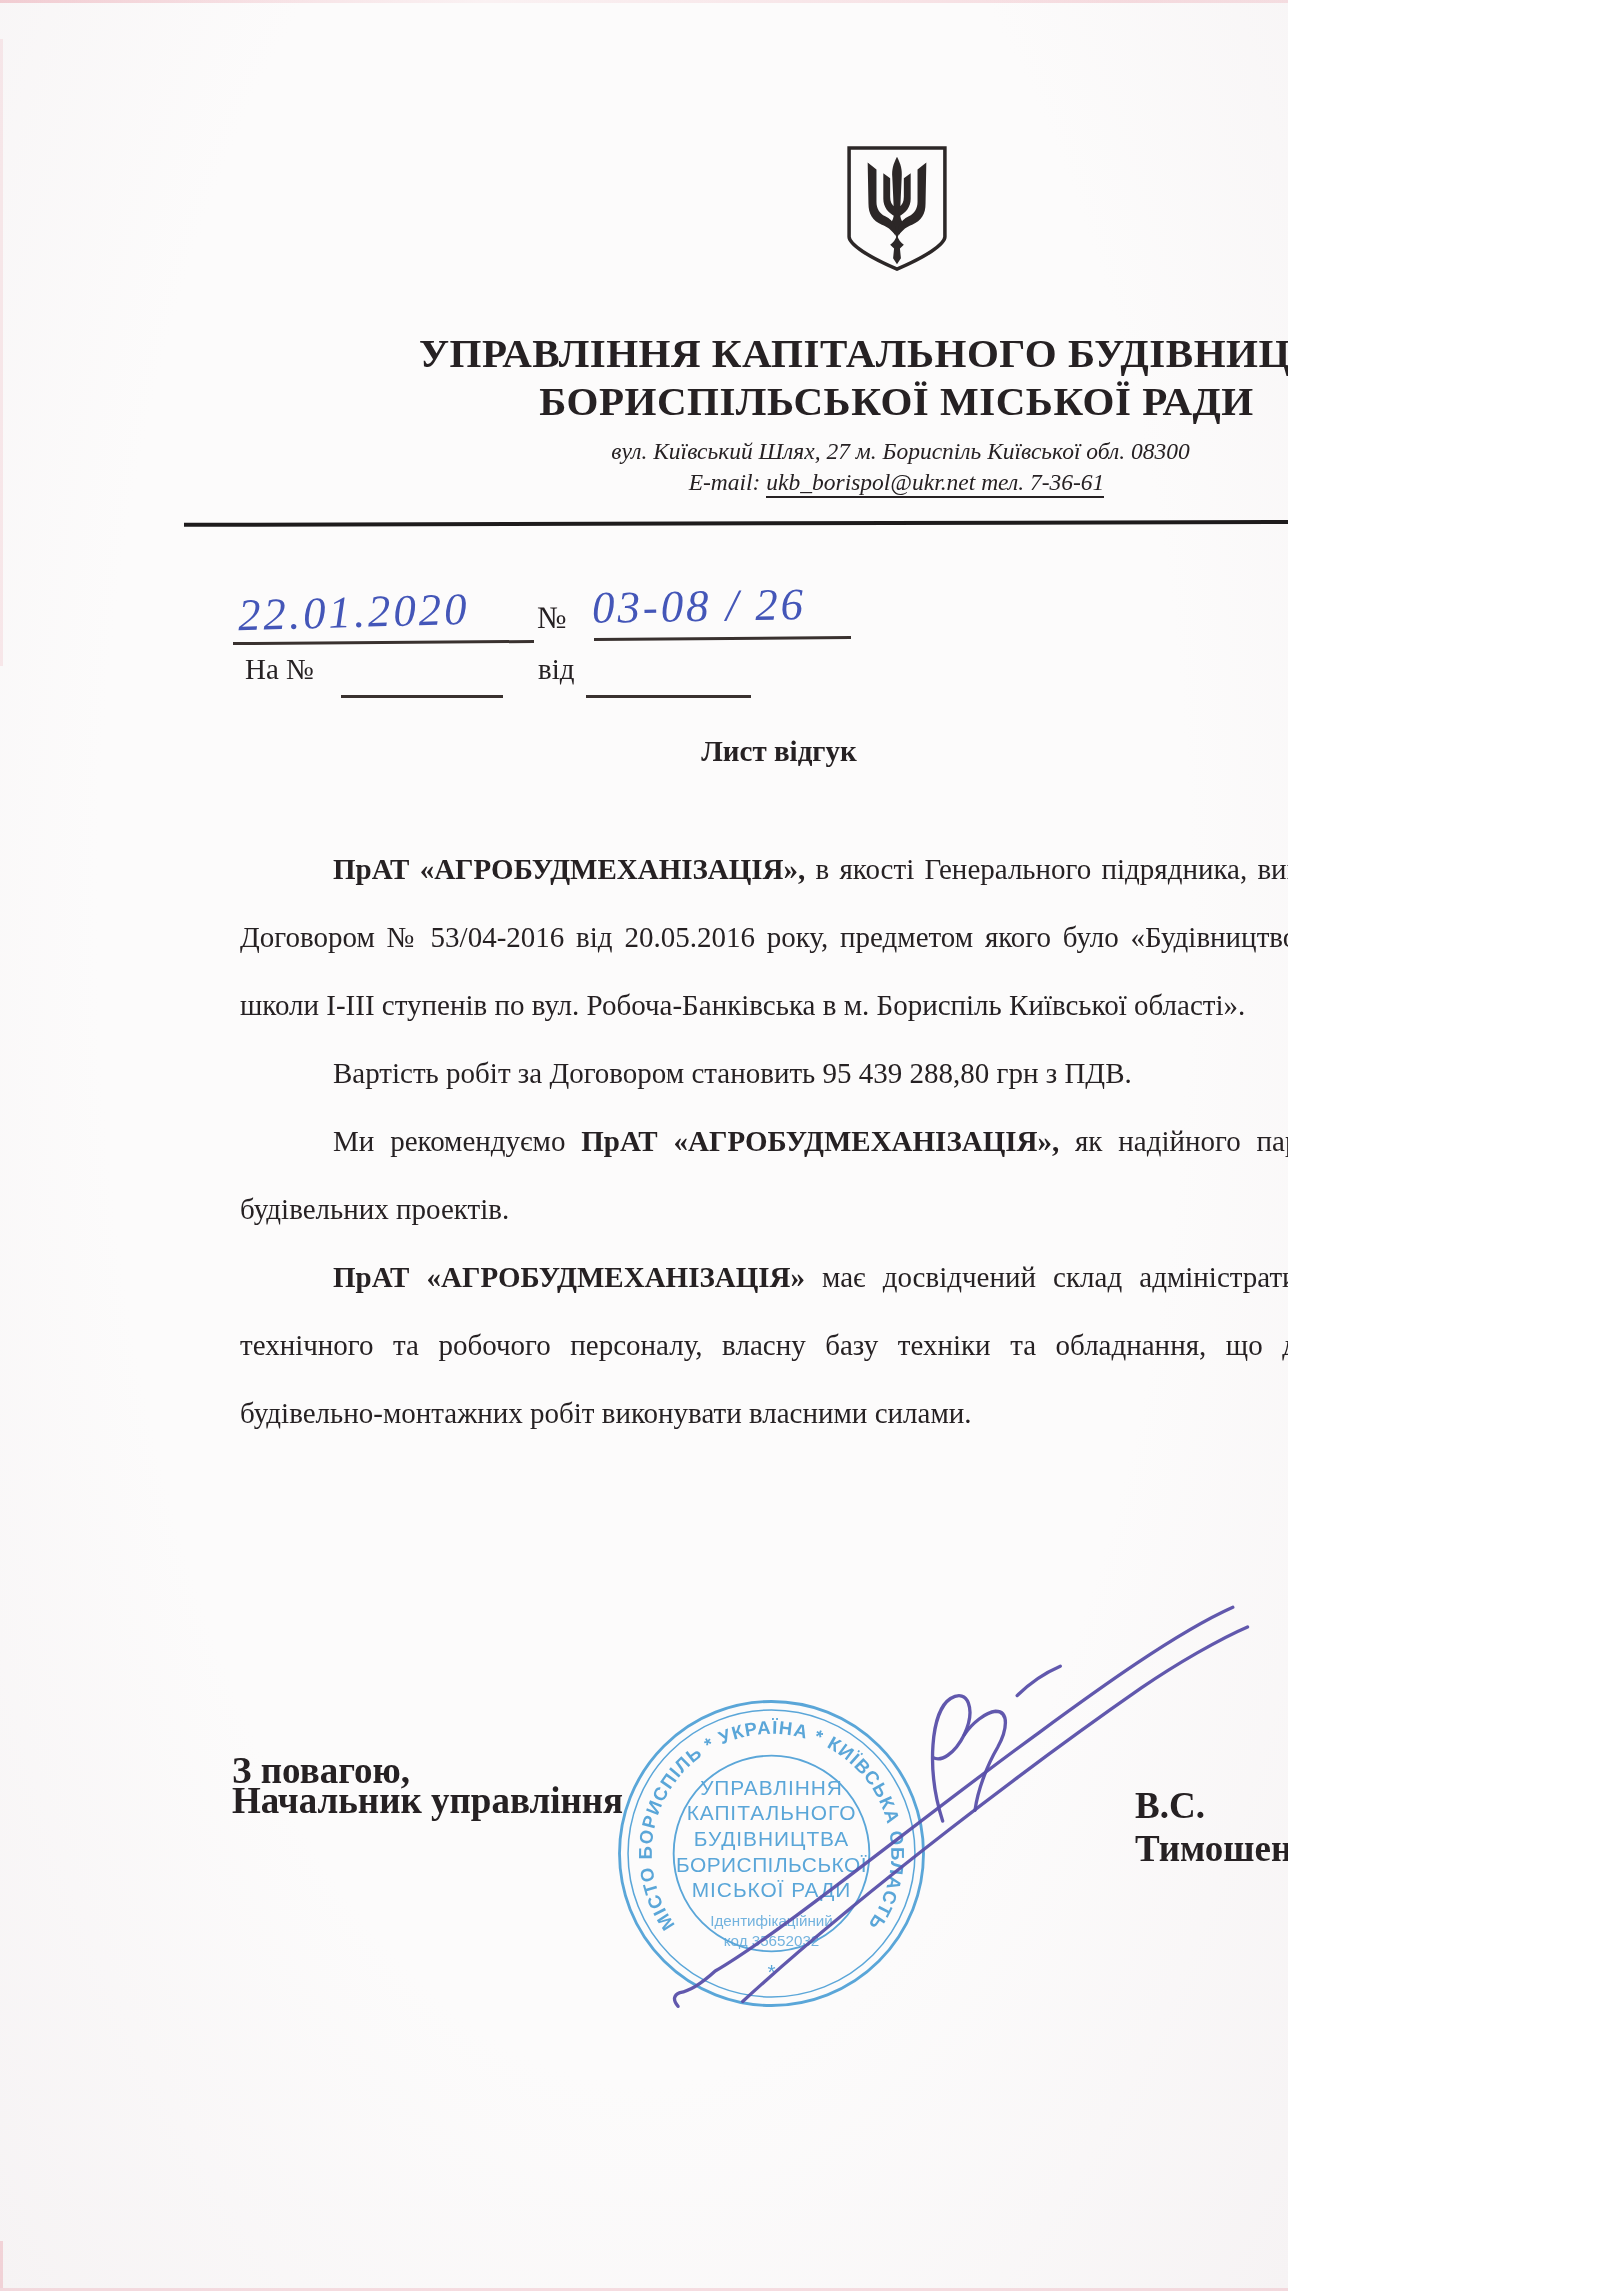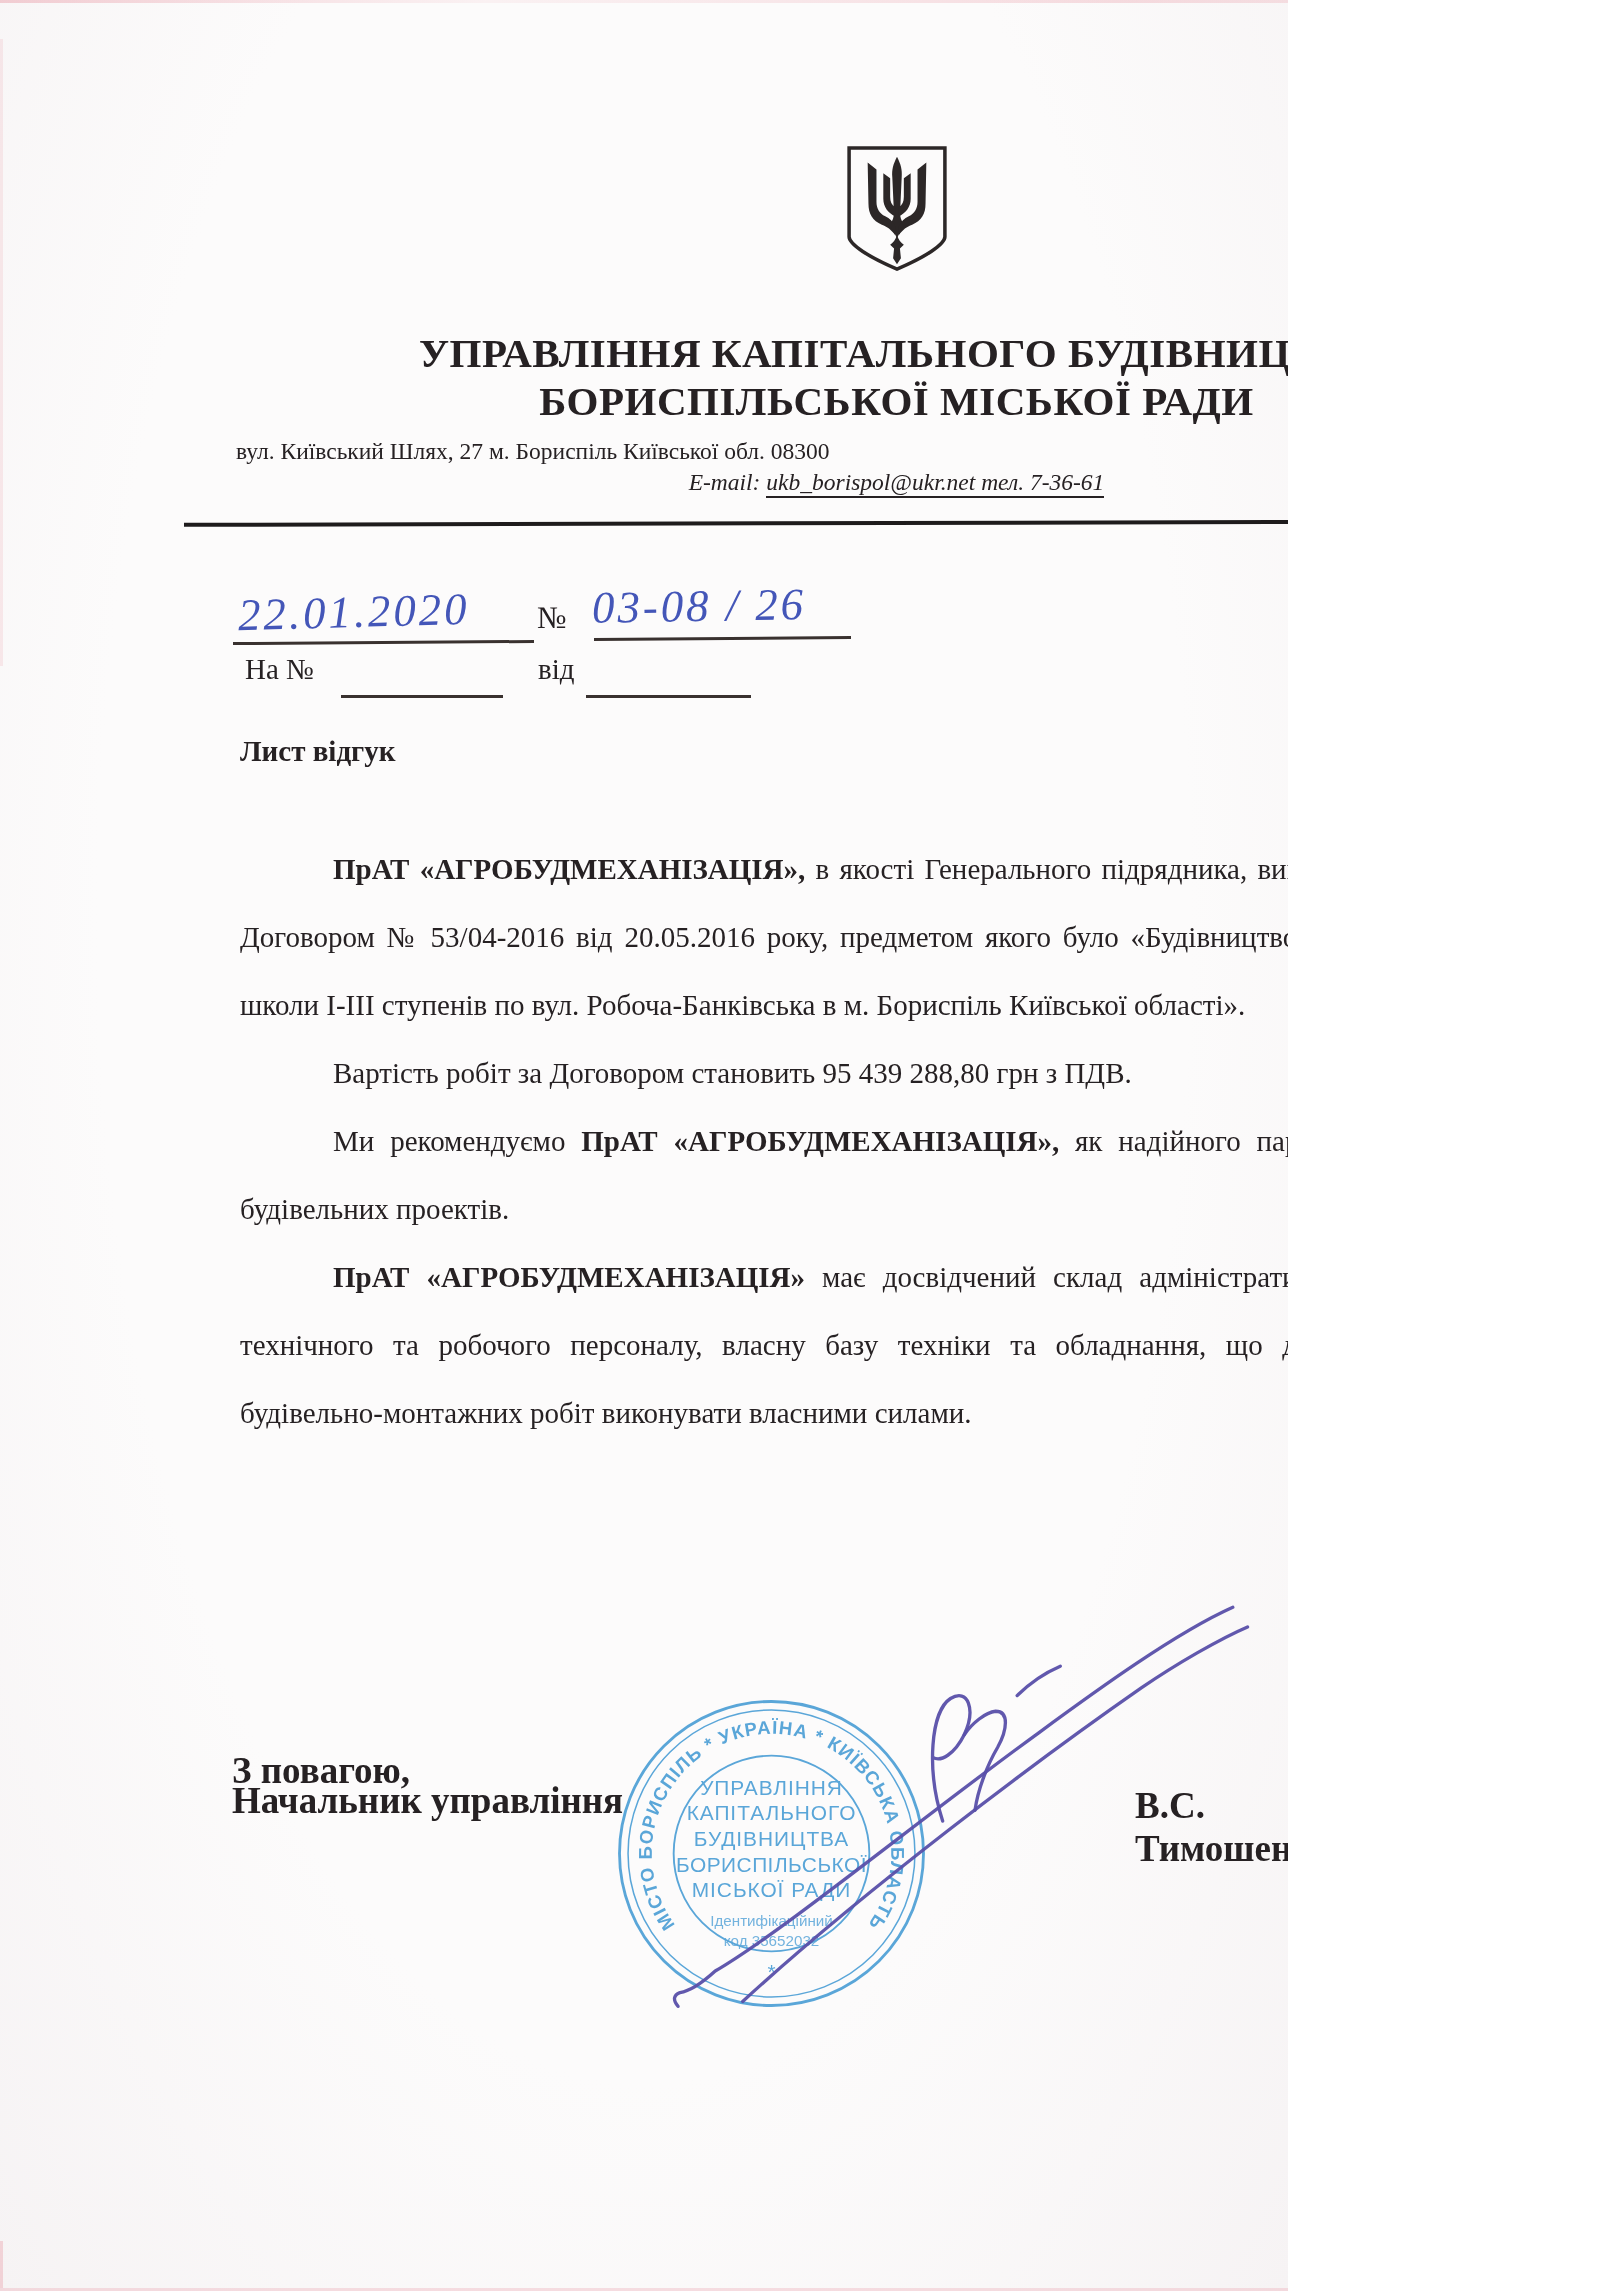--- a/index.html
+++ b/index.html
@@ -13,22 +13,22 @@
     font-family:"Liberation Serif", serif; color:var(--ink);
   }
   .abs{position:absolute;}
 
   
   .emblem{left:844px; top:143px; width:106px; height:131px;}
   .org-name{
     left:240px; top:329px; width:1313px; text-align:center;
     font-size:41px; font-weight:bold; line-height:48px; letter-spacing:0.5px;
   }
-  .addr{left:236px; top:438px; width:1313px; 
-    font-size:23.5px;}
+  .addr{left:244px; top:438px; width:1313px; text-align:center;
+    font-style:italic; font-size:23.5px;}
   .email{left:240px; top:469px; width:1313px; text-align:center;
     font-style:italic; font-size:23.5px;}
   .email .u{border-bottom:2px solid var(--ink); padding-bottom:1px;}
   .divider{left:184px; top:521px; width:1426px; height:3.9px;
     background:#1e1b1c; transform:rotate(-.15deg);}
 
   
   .hand{font-style:italic; color:var(--hand_ink);
     font-size:45px; letter-spacing:2.9px; white-space:nowrap;}
   .hw-date{left:238px; top:586px; transform:rotate(-1.6deg);}
@@ -36,21 +36,21 @@
   .no-sign{left:537px; top:600px; font-size:31px;}
   .line{background:#39312f; height:2.9px;}
   .u-date{left:233px; top:641px; width:301px; transform:rotate(-.4deg);}
   .u-num{left:594px; top:637px; width:257px; transform:rotate(-.5deg);}
   .reply-label{top:653px; font-size:29px;}
   .rl1{left:245px;} .rl2{left:529px;margin-left:9px;}
   .u-r1{left:341px; top:695px; width:162px;}
   .u-r2{left:586px; top:695px; width:165px;}
 
   
-  .title{left:240px; top:735px; width:1078px; 
+  .title{left:240px; top:735px; width:1078px; text-align:center;
     font-size:29px; font-weight:bold;}
   .body-text{left:240px; top:835px; width:1290px;
     font-size:29px; line-height:68px; text-align:justify;}
   .body-text p{margin:0; text-indent:93px;}
   .b{font-weight:bold;}
 
   
   .sig-label{font-size:37px; font-weight:bold;}
   .closing{left:232px; top:1717px;margin-top:32px;}
   .position{left:232px; top:1779px;}

